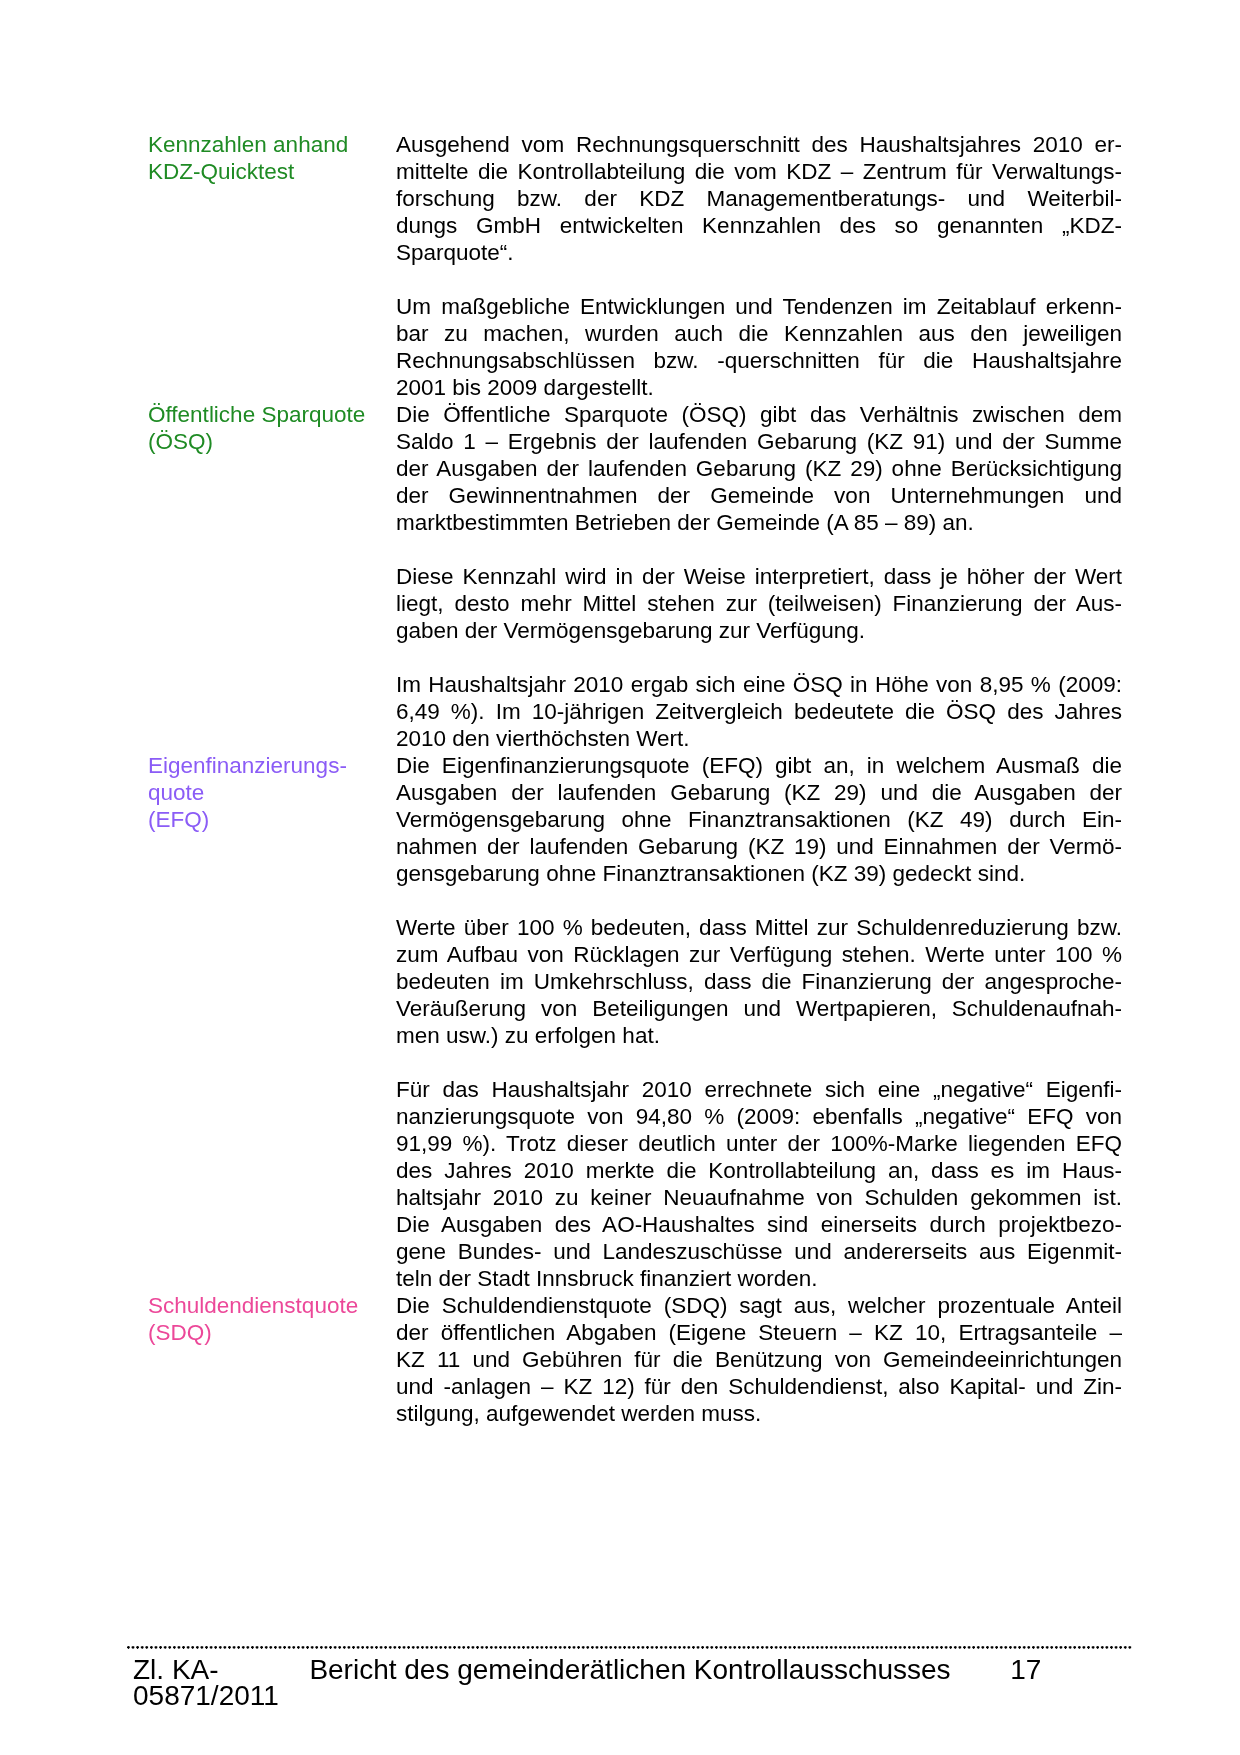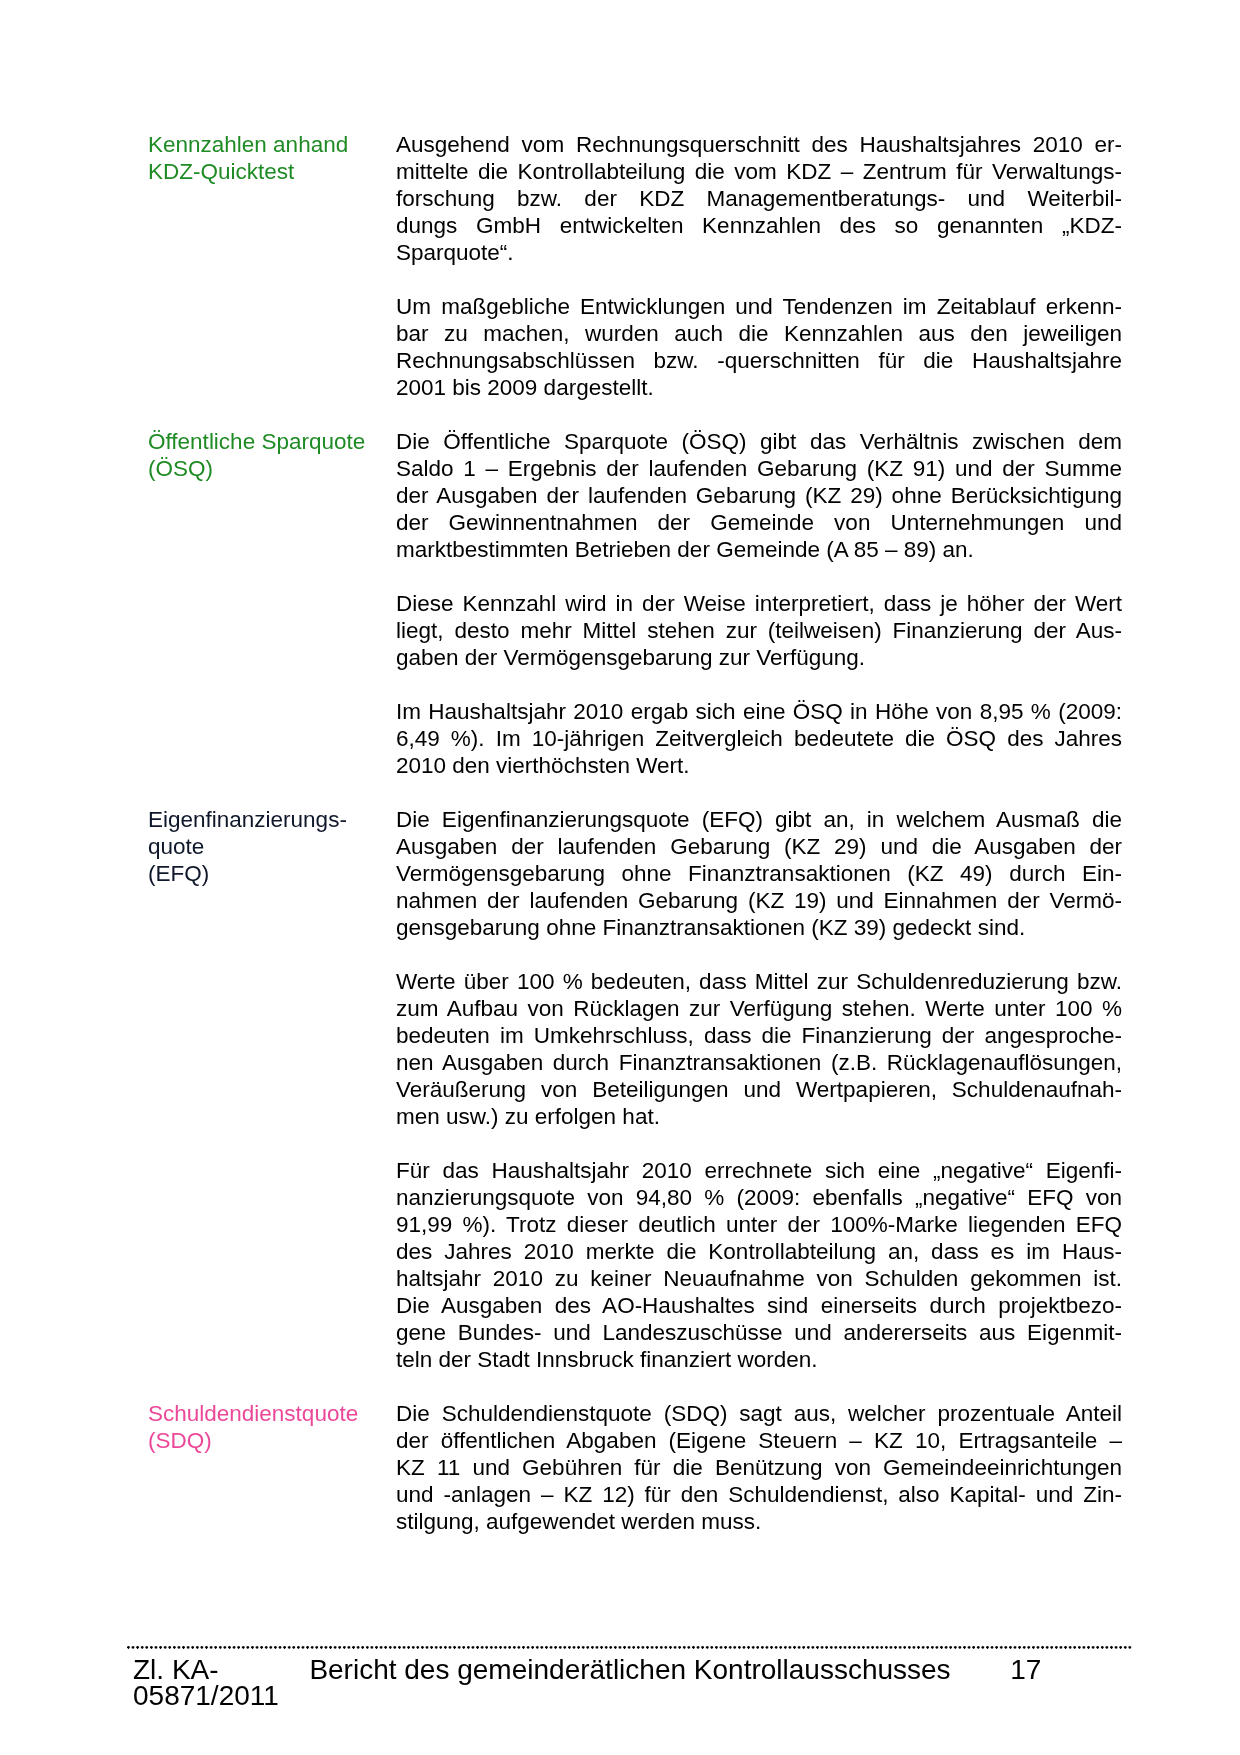--- a/index.html
+++ b/index.html
@@ -16,21 +16,21 @@
     position: absolute;
     left: 148px;
     top: 131px;
     width: 974px;
   }
   .section {
     display: grid;
     grid-template-columns: 248px 726px;
     align-items: start;
   }
-  .section + .section { margin-top: 27px; }
+  .section + .section { }
   .section-label {
     font-size: 22.5px;
     line-height: 27px;
     color: #1f8b24;
     padding-right: 12px;
   }
   .para { margin-bottom: 27px; }
   .para:last-child { margin-bottom: 0; }
   .text-line {
     font-size: 22.5px;
@@ -111,38 +111,37 @@
             <div class="text-line last">gaben der Vermögensgebarung zur Verfügung.</div>
           </div>
           <div class="para">
             <div class="text-line">Im Haushaltsjahr 2010 ergab sich eine ÖSQ in Höhe von 8,95 % (2009:</div>
             <div class="text-line">6,49 %). Im 10-jährigen Zeitvergleich bedeutete die ÖSQ des Jahres</div>
             <div class="text-line last">2010 den vierthöchsten Wert.</div>
           </div>
         </div>
       </div>
       <div class="section">
-        <div class="section-label" style="color: #0f172a;">
+        <div class="section-label" style="color: #8b5cf6;">
           <div class="label-line">Eigenfinanzierungs-</div>
           <div class="label-line">quote</div>
           <div class="label-line">(EFQ)</div>
         </div>
         <div class="section-body">
           <div class="para">
             <div class="text-line">Die Eigenfinanzierungsquote (EFQ) gibt an, in welchem Ausmaß die</div>
             <div class="text-line">Ausgaben der laufenden Gebarung (KZ 29) und die Ausgaben der</div>
             <div class="text-line">Vermögensgebarung ohne Finanztransaktionen (KZ 49) durch Ein-</div>
             <div class="text-line">nahmen der laufenden Gebarung (KZ 19) und Einnahmen der Vermö-</div>
             <div class="text-line last">gensgebarung ohne Finanztransaktionen (KZ 39) gedeckt sind.</div>
           </div>
           <div class="para">
             <div class="text-line">Werte über 100 % bedeuten, dass Mittel zur Schuldenreduzierung bzw.</div>
             <div class="text-line">zum Aufbau von Rücklagen zur Verfügung stehen. Werte unter 100 %</div>
             <div class="text-line">bedeuten im Umkehrschluss, dass die Finanzierung der angesproche-</div>
-            <div class="text-line">nen Ausgaben durch Finanztransaktionen (z.B. Rücklagenauflösungen,</div>
             <div class="text-line">Veräußerung von Beteiligungen und Wertpapieren, Schuldenaufnah-</div>
             <div class="text-line last">men usw.) zu erfolgen hat.</div>
           </div>
           <div class="para">
             <div class="text-line">Für das Haushaltsjahr 2010 errechnete sich eine „negative“ Eigenfi-</div>
             <div class="text-line">nanzierungsquote von 94,80 % (2009: ebenfalls „negative“ EFQ von</div>
             <div class="text-line">91,99 %). Trotz dieser deutlich unter der 100%-Marke liegenden EFQ</div>
             <div class="text-line">des Jahres 2010 merkte die Kontrollabteilung an, dass es im Haus-</div>
             <div class="text-line">haltsjahr 2010 zu keiner Neuaufnahme von Schulden gekommen ist.</div>
             <div class="text-line">Die Ausgaben des AO-Haushaltes sind einerseits durch projektbezo-</div>

